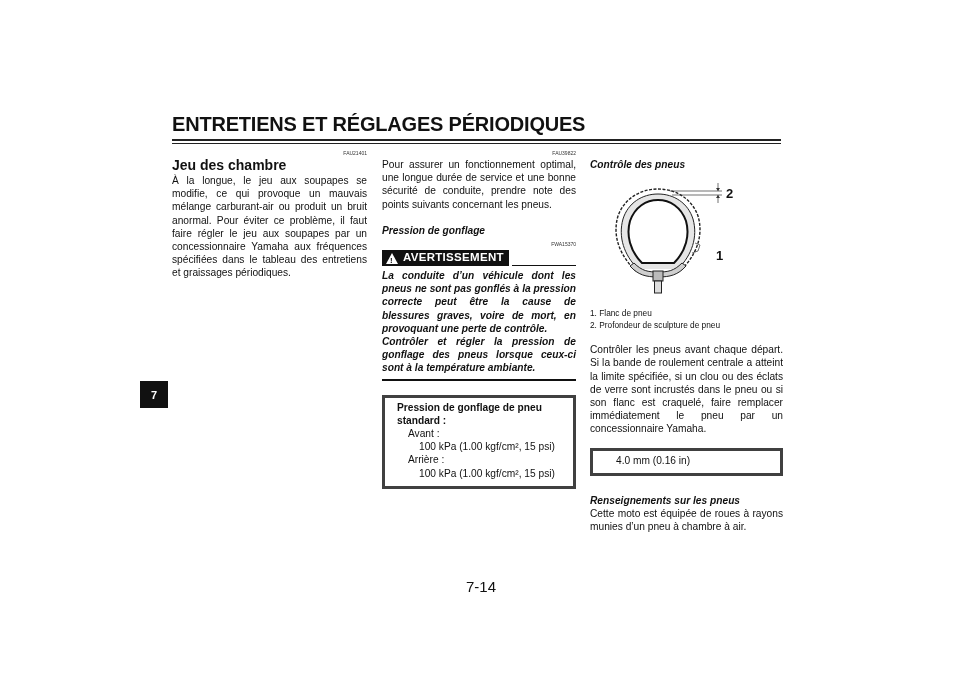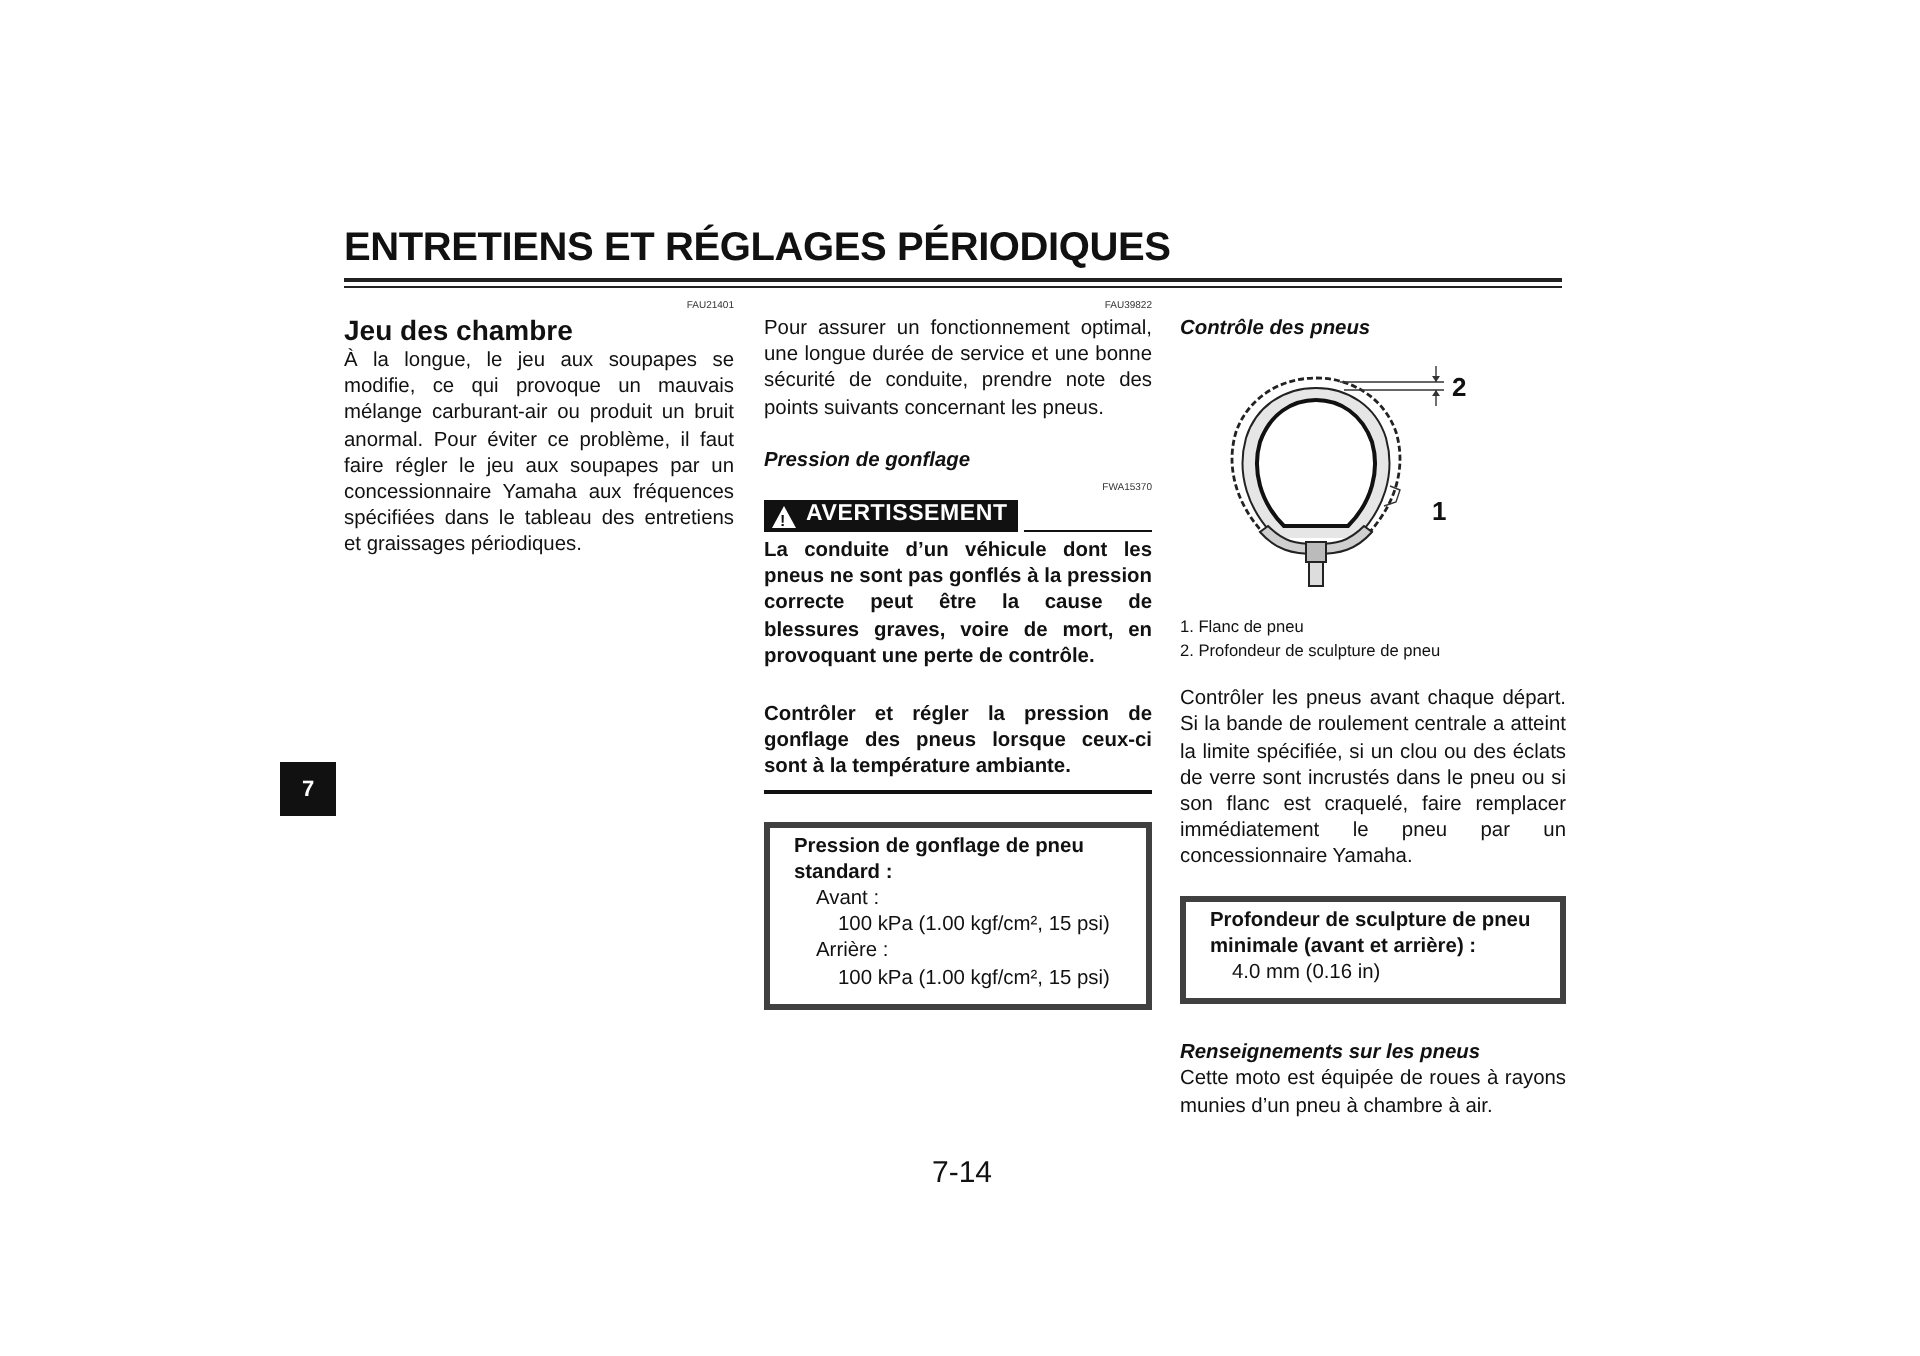--- a/index.html
+++ b/index.html
@@ -21,21 +21,21 @@
     .h3 { font-weight: bold; font-size: 10.2px; margin: 0; font-style: italic; }
     .just { text-align: justify; margin: 0; }
     .gap { height: 13px; }
     .warn-head { display: flex; align-items: center; margin-top: 2px; }
     .warn-badge { background: #111; color: #fff; font-weight: bold; font-size: 11.5px; height: 16px;
                   display: flex; align-items: center; padding: 0 5px 0 4px; letter-spacing: 0.3px; }
     .warn-line { flex: 1; height: 1px; background: #111; align-self: flex-end; margin-left: 3px; }
     .tri { width: 0; height: 0; border-left: 6px solid transparent; border-right: 6px solid transparent;
            border-bottom: 11px solid #fff; position: relative; margin-right: 5px; }
     .tri span { position: absolute; left: -2px; top: 1px; color: #111; font-size: 8px; font-weight: bold; }
-    .warn-body { font-weight: bold; text-align: justify; margin: 3px 0 0 0; }
+    .warn-body { font-weight: bold; text-align: justify; margin: 3px 0 0 0; font-style: italic; }
     .warn-end { height: 2px; background: #111; margin-top: 4px; }
     .spec-box { border: 3px solid #404040; padding: 3px 8px 6px 12px; }
     .spec-box .lbl { font-weight: bold; }
     .ind1 { padding-left: 11px; }
     .ind2 { padding-left: 22px; }
     .figure { position: relative; width: 193px; height: 128px; }
     .legend-item { font-size: 8.3px; line-height: 12px; }
     .page-num { position: absolute; left: 466px; top: 578px; font-size: 15px; }
   </style>
 </head>
@@ -62,21 +62,21 @@
   <div class="warn-head">
     <div class="warn-badge">
       <div class="tri">
           <span>!</span>
         </div>
       <span>AVERTISSEMENT</span>
     </div>
     <div class="warn-line"></div>
   </div>
   <p class="warn-body">La conduite d’un véhicule dont les pneus ne sont pas gonflés à la pression correcte peut être la cause de blessures graves, voire de mort, en provoquant une perte de contrôle.</p>
-  <p class="warn-body" style="margin-top:16px">Contrôler et régler la pression de gonflage des pneus lorsque ceux-ci sont à la température ambiante.</p>
+  <p class="warn-body" style="margin-top:0">Contrôler et régler la pression de gonflage des pneus lorsque ceux-ci sont à la température ambiante.</p>
   <div class="warn-end"></div>
   <div style="height:14px"></div>
   <div class="spec-box">
     <div class="lbl">Pression de gonflage de pneu standard :</div>
     <div class="ind1">Avant :</div>
     <div class="ind2">100 kPa (1.00 kgf/cm², 15 psi)</div>
     <div class="ind1">Arrière :</div>
     <div class="ind2">100 kPa (1.00 kgf/cm², 15 psi)</div>
   </div>
 </div>
@@ -110,21 +110,20 @@
     <span style="position:absolute;left:126px;top:78px;font-weight:bold;font-size:13px">1</span>
   </div>
   <div style="margin-top:8px">
     <div class="legend-item">1. Flanc de pneu</div>
     <div class="legend-item">2. Profondeur de sculpture de pneu</div>
   </div>
   <div style="height:12px"></div>
   <p class="just">Contrôler les pneus avant chaque départ. Si la bande de roulement centrale a atteint la limite spécifiée, si un clou ou des éclats de verre sont incrustés dans le pneu ou si son flanc est craquelé, faire remplacer immédiatement le pneu par un concessionnaire Yamaha.</p>
   <div style="height:12px"></div>
   <div class="spec-box">
-    <div class="lbl">Profondeur de sculpture de pneu minimale (avant et arrière) :</div>
     <div class="ind1">4.0 mm (0.16 in)</div>
   </div>
   <div style="height:18px"></div>
   <p class="h3">Renseignements sur les pneus</p>
   <p class="just">Cette moto est équipée de roues à rayons munies d’un pneu à chambre à air.</p>
 </div>
 
 <div class="page-num">7-14</div>
 
 </body></html>

